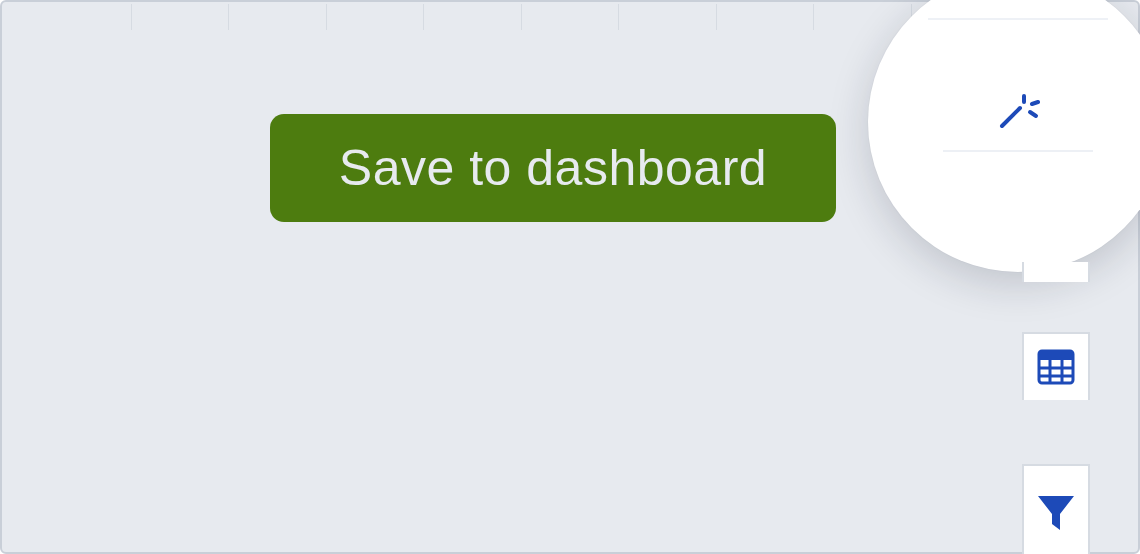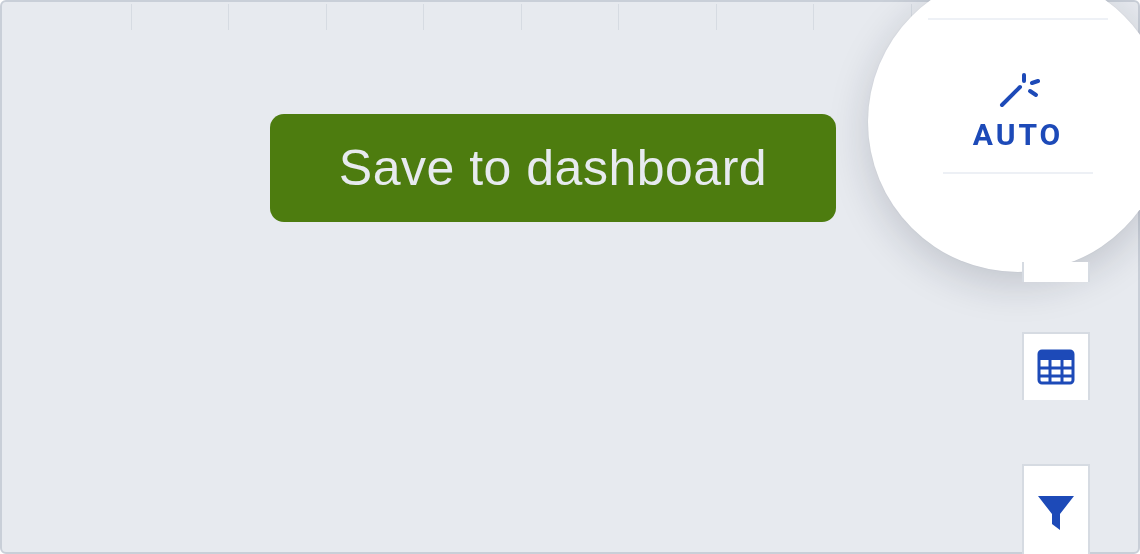--- a/index.html
+++ b/index.html
@@ -150,21 +150,20 @@
     <span>
       <svg width="44" height="38" viewBox="0 0 44 38">
         <g stroke="#1d4ab8" stroke-width="4" stroke-linecap="round" fill="none">
           <line x1="6" y1="34" x2="24" y2="16"></line>
           <line x1="28" y1="4" x2="28" y2="10"></line>
           <line x1="36" y1="12" x2="42" y2="10"></line>
           <line x1="34" y1="20" x2="40" y2="24"></line>
         </g>
       </svg>
     </span>
-    <span class="auto-label">AUTO</span>
     <div class="auto-underline"></div>
   </div>
 
   <div class="rail-gap-hint"></div>
 
   <div class="tool-table">
     <span>
       <svg width="40" height="40" viewBox="0 0 40 40">
         <rect x="3" y="4" width="34" height="32" rx="3" fill="none" stroke="#1d4ab8" stroke-width="3"></rect>
         <rect x="3" y="4" width="34" height="9" fill="#1d4ab8"></rect>

